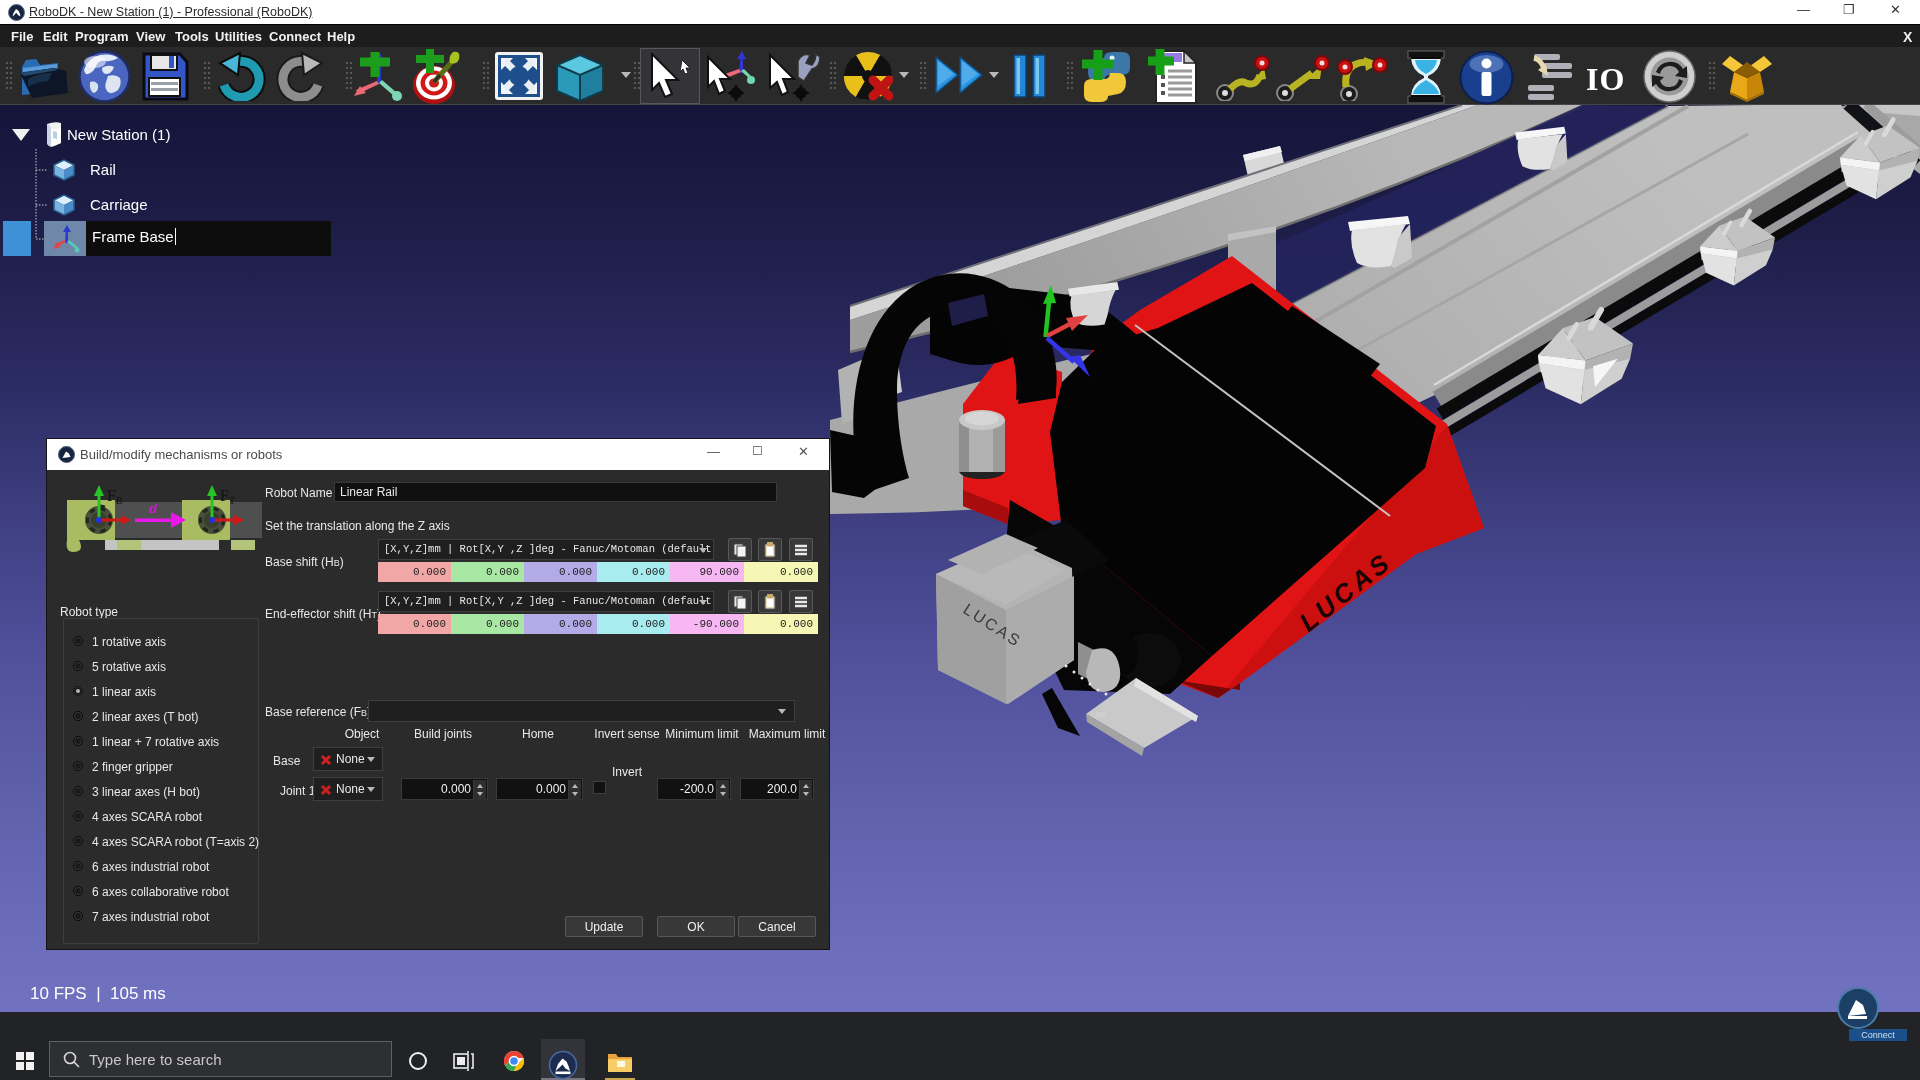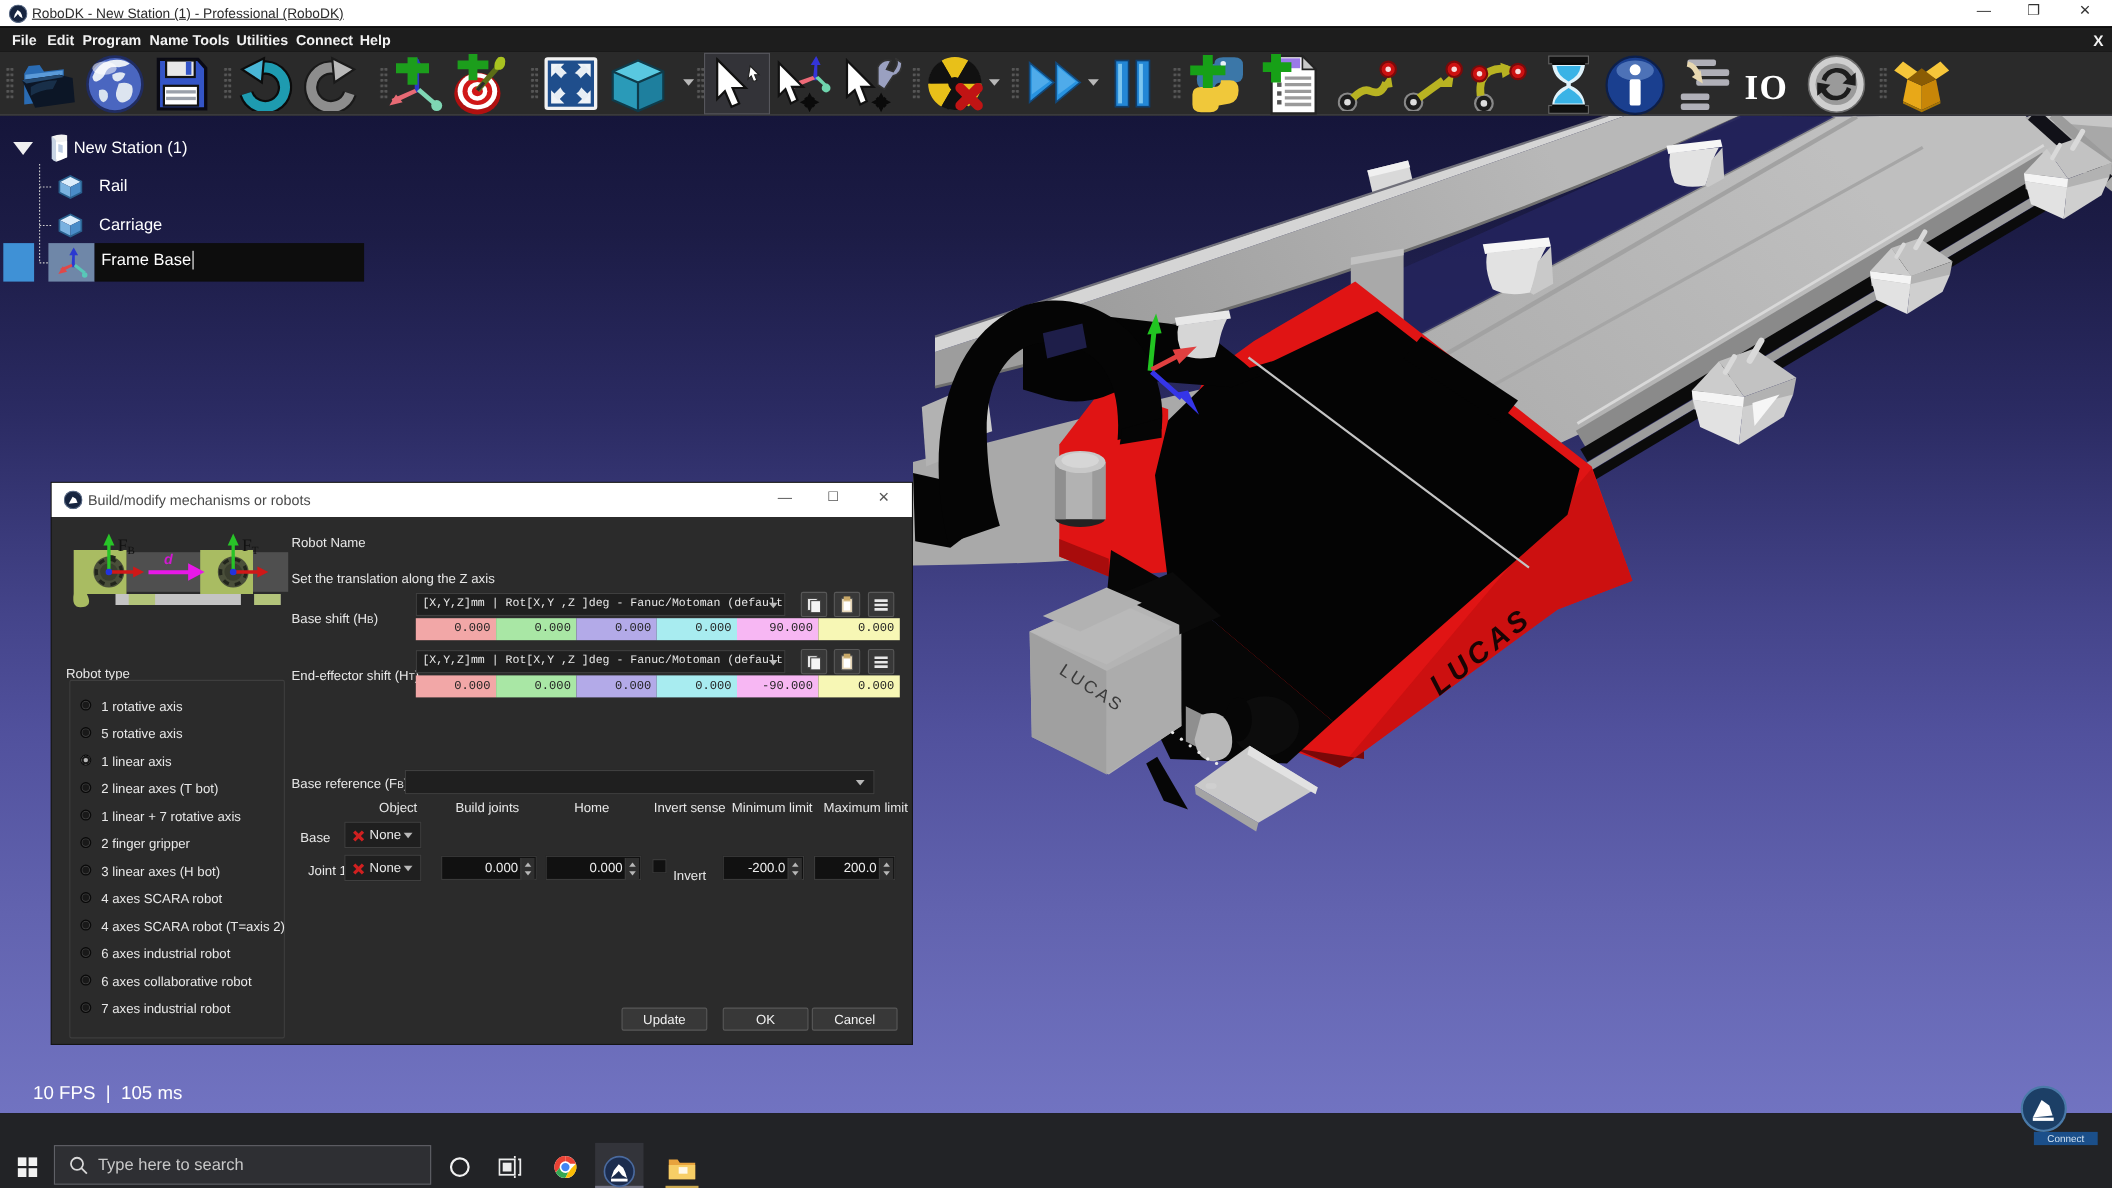--- a/index.html
+++ b/index.html
@@ -302,21 +302,21 @@
     <span class="ttext">RoboDK - New Station (1) - Professional (RoboDK)</span>
     <span class="wbtn" style="left:1797px;top:2px">—</span>
     <span class="wbtn" style="left:1843px;top:2px">❐</span>
     <span class="wbtn" style="left:1890px;top:2px">✕</span>
   </div>
 
   <div id="menubar">
     <span class="mi" style="left:11px">File</span>
     <span class="mi" style="left:43px">Edit</span>
     <span class="mi" style="left:75px">Program</span>
-    <span class="mi" style="left:136px">Name</span>
+    <span class="mi" style="left:136px">View</span>
     <span class="mi" style="left:175px">Tools</span>
     <span class="mi" style="left:215px">Utilities</span>
     <span class="mi" style="left:269px">Connect</span>
     <span class="mi" style="left:327px">Help</span>
     <span class="mi" style="left:1903px;font-size:14px">X</span>
   </div>
 
   <div id="toolbar">
     <div class="grip" style="left:5px"></div>
     <div class="grip" style="left:203px"></div>
@@ -620,20 +620,21 @@
       <text x="90" y="40" font-size="13" fill="#d018d0" font-weight="bold" font-style="italic">d</text>
 
       <circle cx="40" cy="47" r="3" fill="#2233dd"></circle>
       <circle cx="153" cy="47" r="3" fill="#2233dd"></circle>
 
       <text x="48" y="28" font-size="16" fill="#111" font-family="Liberation Serif,serif">F<tspan font-size="10" dy="3">B</tspan></text>
       <text x="161" y="28" font-size="16" fill="#111" font-family="Liberation Serif,serif">F<tspan font-size="10" dy="3">T</tspan></text>
     </svg>
 
     <div class="dlab" style="left:218px;top:47px">Robot Name</div>
+    <div class="dinput" style="left:287px;top:43px;width:443px;height:20px;line-height:18px;padding-left:5px">Linear Rail</div>
     <div class="dlab" style="left:218px;top:80px">Set the translation along the Z axis</div>
 
     <div class="dlab" style="left:218px;top:116px">Base shift (H<span style="font-size:9px">B</span>)</div>
     <div class="dcombo" style="left:331px;top:100px;width:336px;height:21px;font-family:'Liberation Mono',monospace;font-size:10.5px;line-height:19px;padding-left:5px">[X,Y,Z]mm | Rot[X,Y ,Z  ]deg - Fanuc/Motoman (default
       <span class="abs" style="right:6px;top:8px;width:0;height:0;border-left:4px solid transparent;border-right:4px solid transparent;border-top:5px solid #b8b8b8"></span>
     </div>
     <div class="dbtn" style="left:681px;top:99px;width:24px;height:23px"><svg width="14" height="15" viewBox="0 0 14 15" style="margin-top:4px">
           <rect x="1" y="1" width="9" height="11" fill="#e8e8e8" stroke="#444"></rect>
           <rect x="4" y="3" width="9" height="11" fill="#f4f4f4" stroke="#444"></rect>
         </svg></div>
@@ -730,21 +731,21 @@
     <div class="dcombo" style="left:266px;top:338px;width:70px;height:24px">
       <svg class="abs" style="left:6px;top:6px" width="12" height="12" viewBox="0 0 12 12">
           <path d="M2 2 L10 10 M10 2 L2 10" stroke="#d02020" stroke-width="3"></path>
         </svg>
       <span class="abs" style="left:22px;top:4px;font-size:12px">None</span>
       <span class="abs" style="right:7px;top:9px;width:0;height:0;border-left:4px solid transparent;border-right:4px solid transparent;border-top:5px solid #b8b8b8"></span>
     </div>
     <div class="spin" style="left:354px;top:339px;width:87px">0.000<span class="sparr"></span></div>
     <div class="spin" style="left:449px;top:339px;width:87px">0.000<span class="sparr"></span></div>
     <div class="abs" style="left:546px;top:342px;width:13px;height:13px;background:#111;border:1px solid #3e3e3e"></div>
-    <div class="dlab" style="left:565px;top:350px">Invert</div>
+    <div class="dlab" style="left:565px;top:326px">Invert</div>
     <div class="spin" style="left:610px;top:339px;width:74px">-200.0<span class="sparr"></span></div>
     <div class="spin" style="left:693px;top:339px;width:74px">200.0<span class="sparr"></span></div>
 
     <div class="dbtn" style="left:518px;top:477px;width:78px;height:21px;line-height:20px">Update</div>
     <div class="dbtn" style="left:610px;top:477px;width:78px;height:21px;line-height:20px">OK</div>
     <div class="dbtn" style="left:691px;top:477px;width:78px;height:21px;line-height:20px">Cancel</div>
   </div>
 
   <div id="taskbar">
     <svg class="abs" style="left:16px;top:40px" width="18" height="18" viewBox="0 0 18 18">

